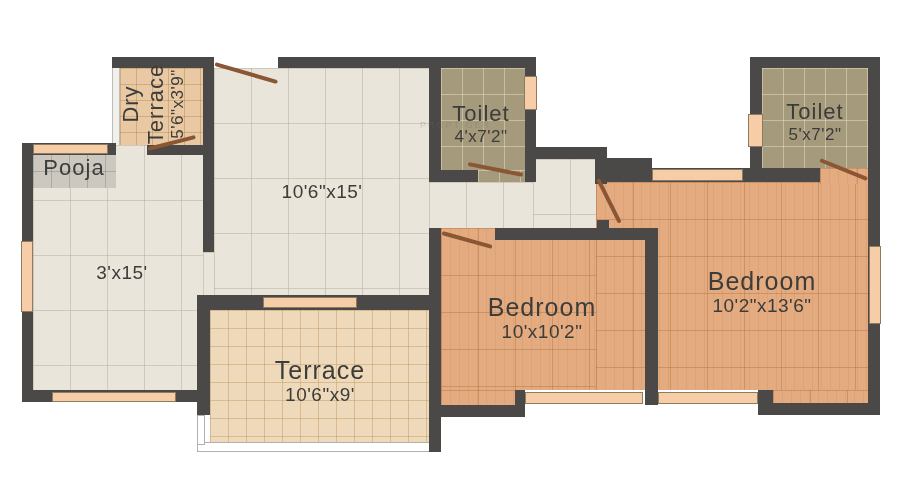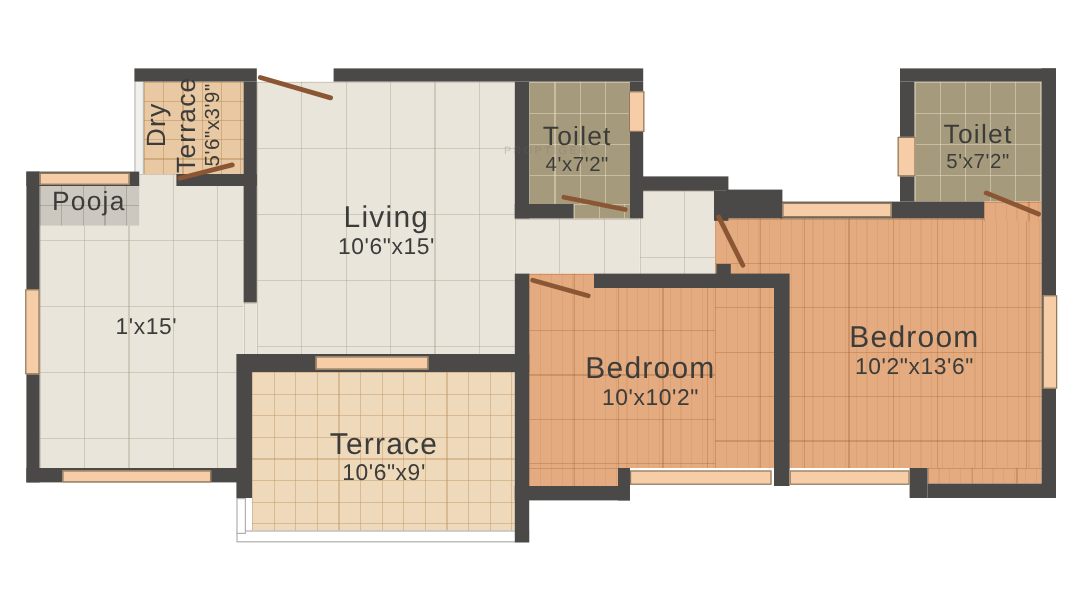--- a/index.html
+++ b/index.html
@@ -121,26 +121,25 @@
     <div class="nm-sm">Pooja</div>
   </div>
 
   <div class="lbl rot" style="left:153px;top:104px;">
     <div class="nm-sm">Dry</div>
     <div class="nm-sm">Terrace</div>
     <div class="dm-sm">5'6"x3'9"</div>
   </div>
 
   <div class="lbl" style="left:322px;top:192px;">
-    <div class="nm">Living</div>
     <div class="dm">10'6"x15'</div>
   </div>
 
   <div class="lbl" style="left:122px;top:273px;">
-    <div class="dm">1'x15'</div>
+    <div class="dm">3'x15'</div>
   </div>
 
   <div class="lbl" style="left:320px;top:381px;">
     <div class="nm">Terrace</div>
     <div class="dm">10'6"x9'</div>
   </div>
 
   <div class="lbl" style="left:481px;top:124px;">
     <div class="nm-sm">Toilet</div>
     <div class="dm-sm">4'x7'2"</div>

